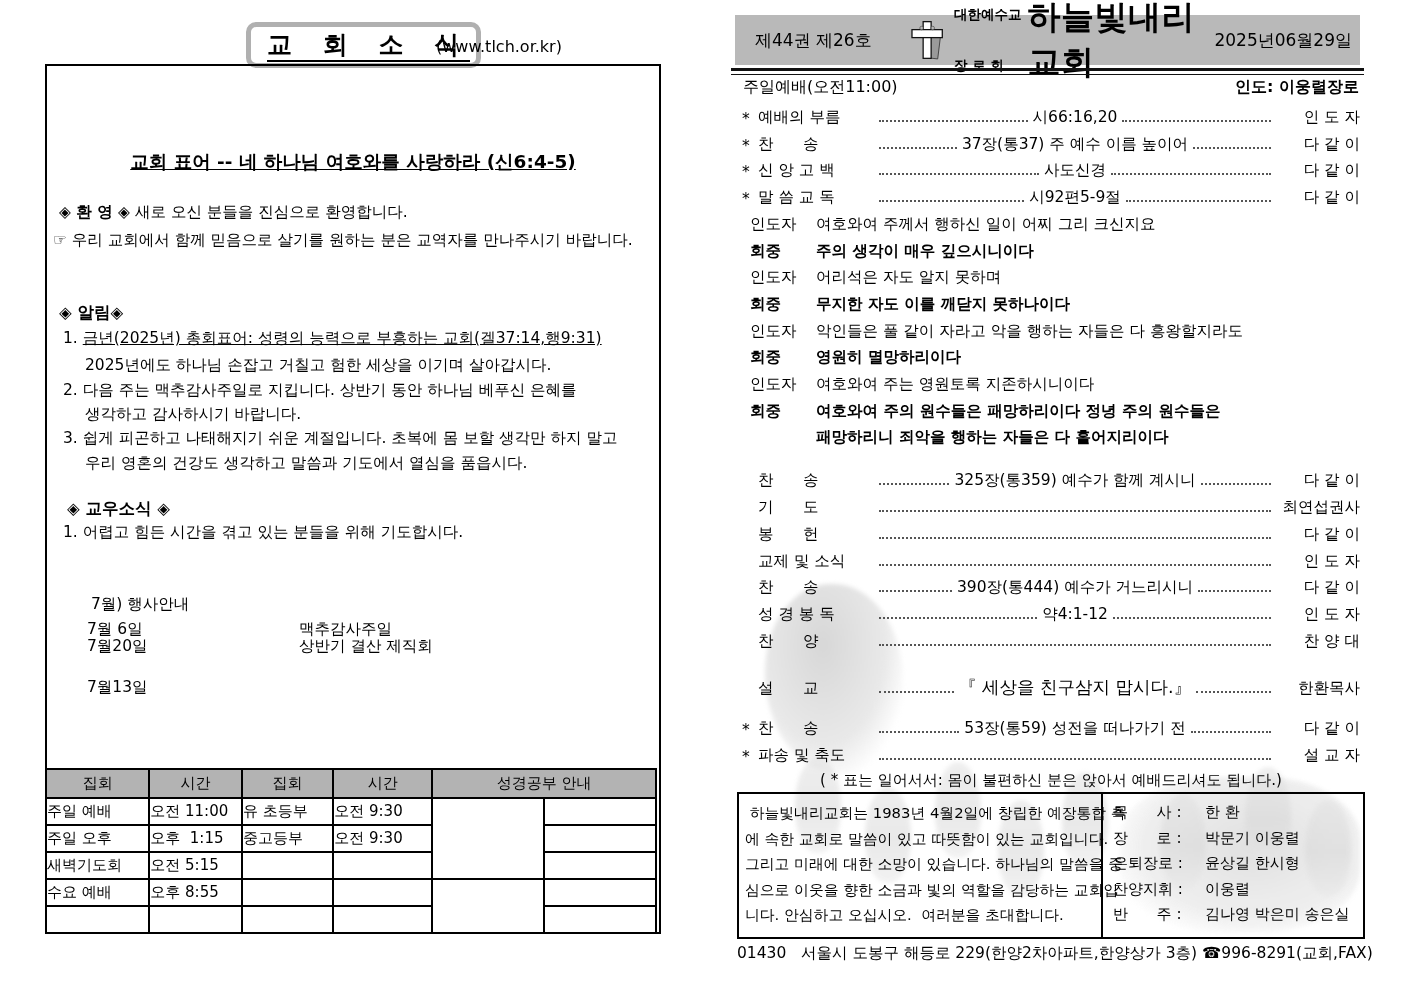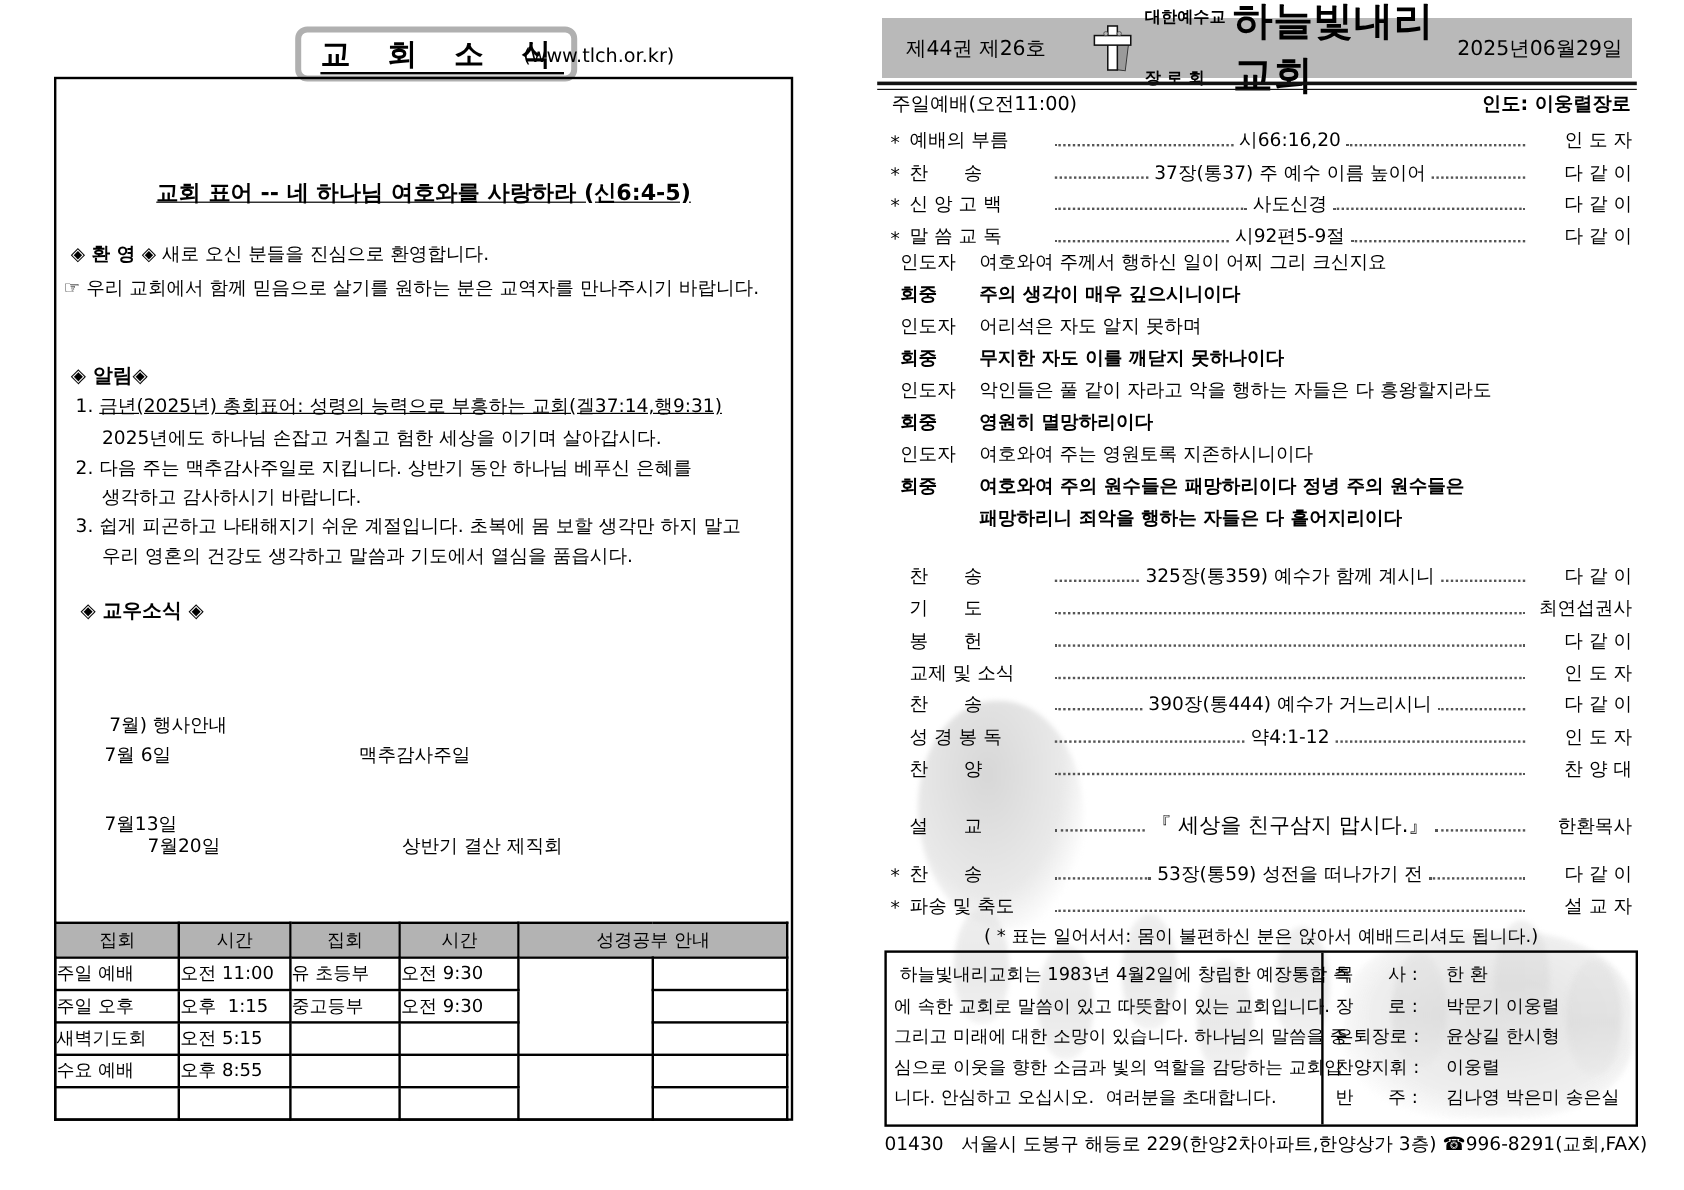--- a/index.html
+++ b/index.html
@@ -63,21 +63,21 @@
   #svc-header{left:743px;top:77px;width:616px;display:flex;justify-content:space-between;font-size:16px;}
   #svc-header .leader{font-weight:bold;}
 
   #order{left:742px;top:101px;width:618px;font-size:15.5px;}
   .orow{display:flex;align-items:flex-end;height:26.8px;}
   .orow .star{width:16px;white-space:pre;}
   .orow .olabel{width:116px;white-space:pre;}
   .orow .dots{flex:1;border-bottom:2px dotted #555;margin:0 5px 6px 5px;min-width:10px;}
   .orow .ocenter{white-space:pre;}
   .orow .oright{min-width:84px;text-align:right;white-space:pre;}
-  .rrow{display:flex;height:26.7px;align-items:flex-start;}
+  .rrow{display:flex;height:26.7px;align-items:flex-end;}
   .rrow .speaker{width:66px;margin-left:8px;white-space:pre;}
   .rrow .rtext{white-space:pre;}
   .gap16{height:16px;} .gap17{height:17px;} .gap13{height:13px;}
   #sermon-row{height:30px;}
   #sermon-row .ocenter{font-size:17.5px;font-weight:normal;}
   #standing-note{height:24px;display:flex;justify-content:center;align-items:flex-end;font-size:15px;white-space:pre;}
 
   #info-box{
     left:737px;top:792px;width:624px;height:143px;border:2px solid #000;
     display:flex;background:transparent;
@@ -120,31 +120,32 @@
   <div class="blk" style="top:262px;left:16px;">
     <span class="pre">1. </span><span class="ul">금년(2025년) 총회표어: 성령의 능력으로 부흥하는 교회(겔37:14,행9:31)</span>
   </div>
   <div class="blk" style="top:289px;left:38px;">2025년에도 하나님 손잡고 거칠고 험한 세상을 이기며 살아갑시다.</div>
   <div class="blk" style="top:314px;left:16px;">2. 다음 주는 맥추감사주일로 지킵니다. 상반기 동안 하나님 베푸신 은혜를</div>
   <div class="blk" style="top:338px;left:38px;">생각하고 감사하시기 바랍니다.</div>
   <div class="blk" style="top:362px;left:16px;">3. 쉽게 피곤하고 나태해지기 쉬운 계절입니다. 초복에 몸 보할 생각만 하지 말고</div>
   <div class="blk" style="top:387px;left:38px;">우리 영혼의 건강도 생각하고 말씀과 기도에서 열심을 품읍시다.</div>
 
   <div class="blk lh-head" style="top:432px;left:20px;">◈ 교우소식 ◈</div>
+  <div class="blk" style="top:456px;left:16px;">1. 어렵고 힘든 시간을 겪고 있는 분들을 위해 기도합시다.</div>
 
   <div class="blk" id="events-title" style="top:528px;left:44px;">7월) 행사안내</div>
   <div class="blk" style="top:553px;left:40px;width:500px;">
     <span class="ev-date">7월 6일</span>
     <span class="ev-desc">맥추감사주일</span>
   </div>
   <div class="blk" style="top:611px;left:40px;width:500px;">
     <span class="ev-date">7월13일</span>
     <span class="ev-desc"></span>
   </div>
-  <div class="blk" style="top:629px;left:40px;width:500px;margin-left:36px;">
+  <div class="blk" style="top:570px;left:40px;width:500px;">
     <span class="ev-date">7월20일</span>
     <span class="ev-desc">상반기 결산 제직회</span>
   </div>
 
   <table id="sched">
     <colgroup>
         <col style="width:104px">
         <col style="width:93px">
         <col style="width:92px">
         <col style="width:100px">

